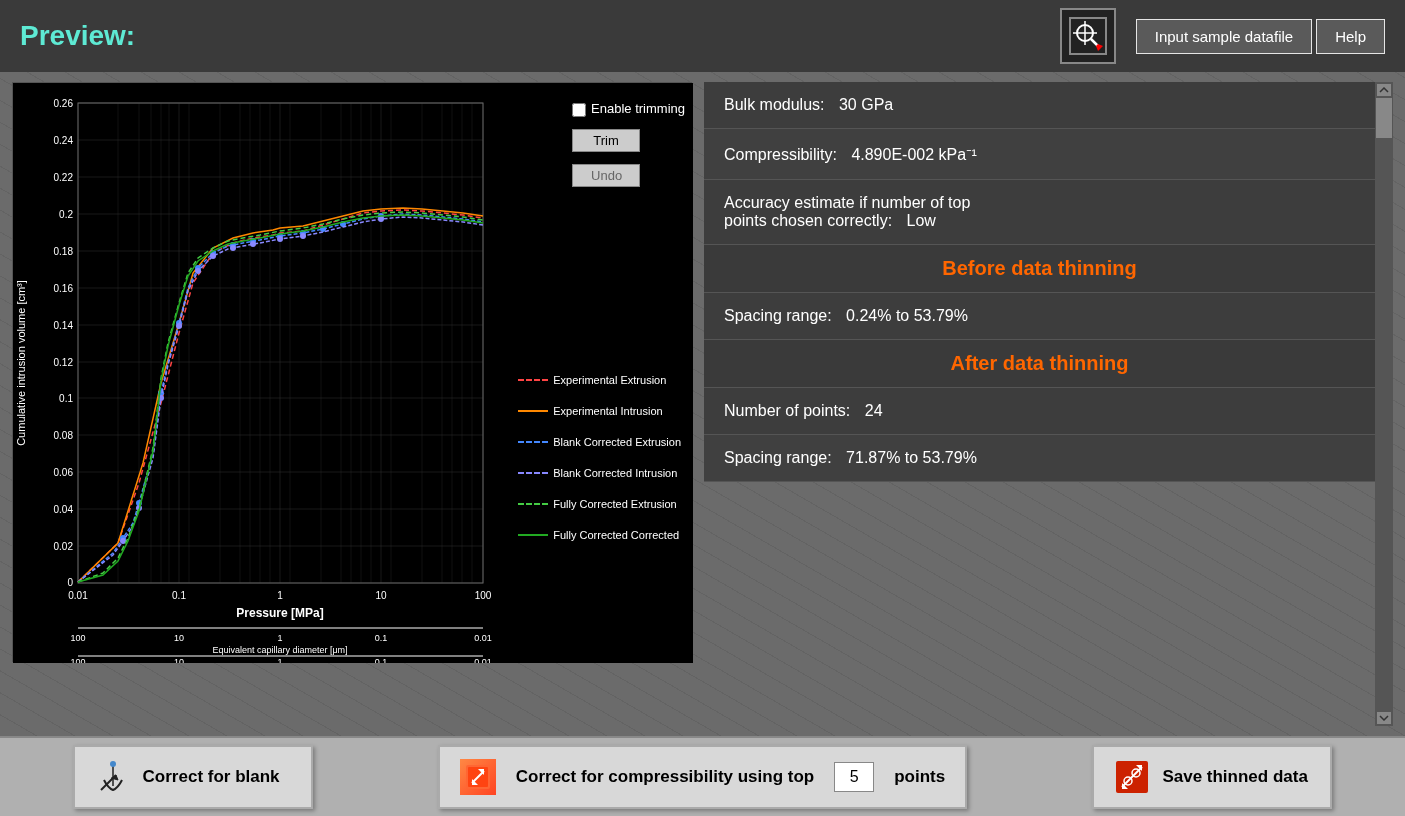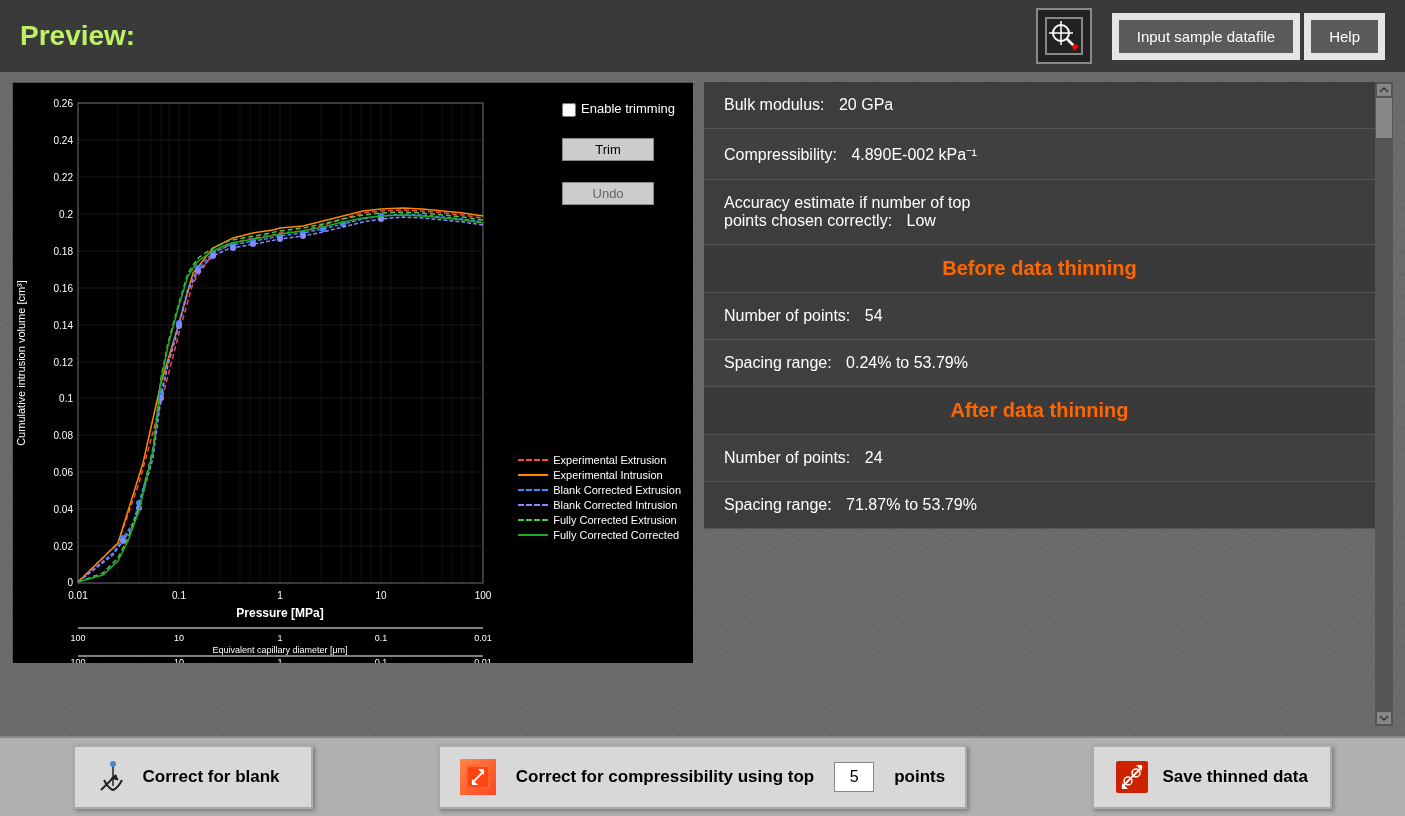--- a/index.html
+++ b/index.html
@@ -16,21 +16,21 @@
     
     .header {
       background: #3a3a3a;
       padding: 8px 20px;
       display: flex;
       align-items: center;
       gap: 20px;
       min-height: 50px;
     }
     .header-preview {
-      color: #bef264;
+      color: #5eead4;
       font-size: 28px;
       font-weight: bold;
       flex: 1;
     }
     .header-icon {
       width: 56px;
       height: 56px;
       border: 2px solid #888;
       background: #222;
       display: flex;
@@ -38,21 +38,21 @@
       justify-content: center;
       cursor: pointer;
     }
     .header-buttons {
       display: flex;
       gap: 4px;
       margin-left: auto;
     }
     .header-btn {
       background: #5a5a5a;
-      border: 7px solid #e5e5e5;
+      border: 1px solid #e5e5e5;
       color: white;
       padding: 8px 18px;
       font-size: 15px;
       cursor: pointer;
     }
 
     
     .main-content {
       display: flex;
       flex: 1;
@@ -83,24 +83,24 @@
       width: 680px;
       height: 580px;
       position: relative;
       border: 1px solid #555;
     }
 
     
     .trim-controls {
       position: absolute;
       top: 18px;
-      right: 16px;
+      right: 6px;
       display: flex;
       flex-direction: column;
-      gap: 21px;
+      gap: 12px;
       z-index: 10;
     }
     .trim-checkbox-row {
       display: flex;
       align-items: flex-start;
       gap: 5px;
       color: white;
       font-size: 13px;
     }
     .trim-checkbox-row input[type=checkbox] {
@@ -109,32 +109,32 @@
       height: 14px;
     }
     .trim-label { line-height: 1.2; }
     .trim-btn {
       background: #ccc;
       border: 1px solid #888;
       color: #000;
       font-size: 13px;
       padding: 3px 18px;
       cursor: pointer;
-      width: 92px;
+      width: 68px;
     }
     .trim-btn:disabled { color: #666; cursor: default; }
 
     
     .legend {
       position: absolute;
       bottom: 120px;
       right: 10px;
       display: flex;
       flex-direction: column;
-      gap: 3px;
+      gap: 19px;
       z-index: 10;
     }
     .legend-item {
       display: flex;
       align-items: center;
       gap: 5px;
       color: white;
       font-size: 11px;
     }
     .legend-line {
@@ -478,37 +478,33 @@
           <span>Fully Corrected Corrected</span>
         </div>
       </div>
     </div>
   </div>
 
   <div class="right-wrapper">
     <div class="right-content">
       <div class="info-row">
         <span class="info-label">Bulk modulus:</span>
-        <span class="info-value">20 GPa</span>
+        <span class="info-value">30 GPa</span>
       </div>
       <div class="info-row">
         <span class="info-label">Compressibility:</span>
         <span class="info-value">4.890E-002 kPa⁻¹</span>
       </div>
       <div class="info-row">
         <span class="info-label">Accuracy estimate if number of top</span>
         <br>
         <span class="info-label">points chosen correctly:</span>
         <span class="info-value">Low</span>
       </div>
       <div class="section-header">Before data thinning</div>
-      <div class="info-row">
-        <span class="info-label">Number of points:</span>
-        <span class="info-value">54</span>
-      </div>
       <div class="info-row">
         <span class="info-label">Spacing range:</span>
         <span class="info-value">0.24% to 53.79%</span>
       </div>
       <div class="section-header">After data thinning</div>
       <div class="info-row">
         <span class="info-label">Number of points:</span>
         <span class="info-value">24</span>
       </div>
       <div class="info-row">

